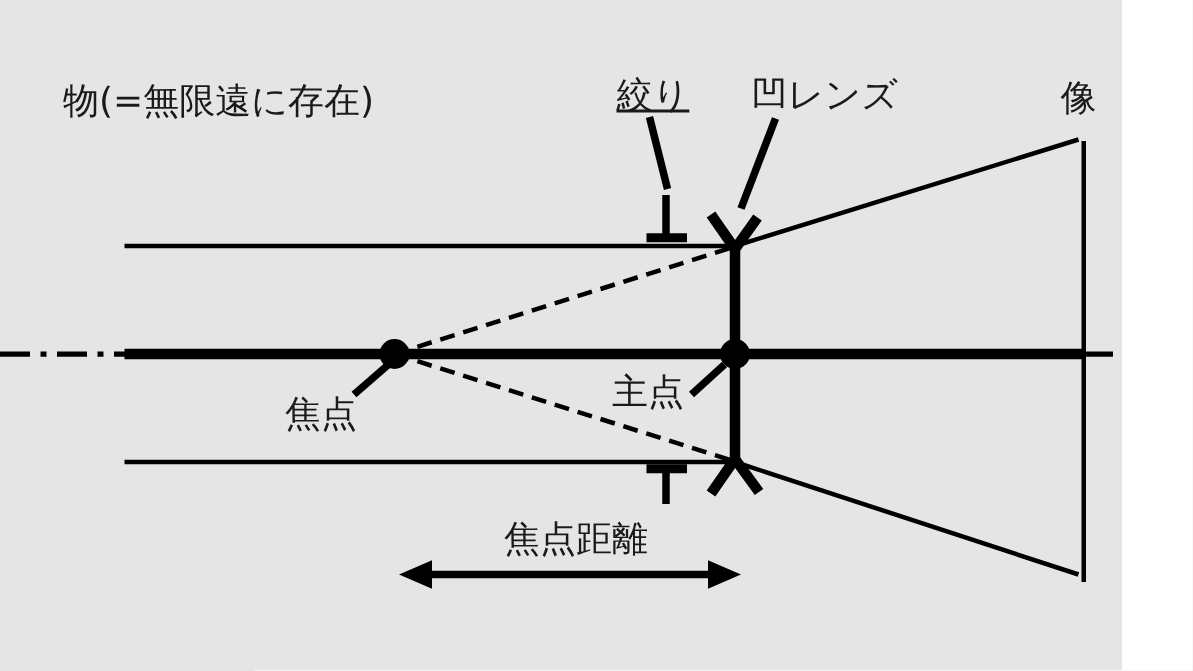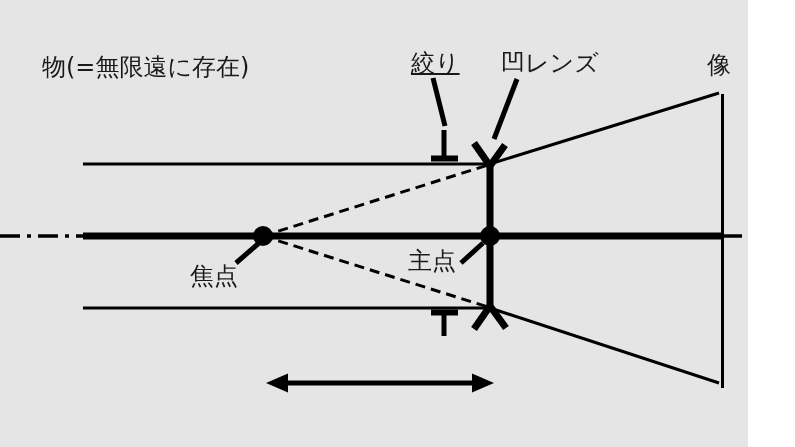--- a/index.html
+++ b/index.html
@@ -94,14 +94,15 @@
       <polygon class="filled" points="494,383 472,373.5 472,392.5"></polygon>
     </g>
   </svg>
 
   <div class="lbl" style="left:42px; top:54px;">物(=無限遠に存在)</div>
   <div class="lbl" style="left:411px; top:50px;text-decoration:underline;">絞り</div>
   <div class="lbl" style="left:501px; top:50px;">凹レンズ</div>
   <div class="lbl" style="left:707px; top:52px;">像</div>
   <div class="lbl" style="left:166px; top:263px;margin-left:24px;">焦点</div>
   <div class="lbl" style="left:408px; top:248px;">主点</div>
+  <div class="lbl" style="left:336px; top:346px;">焦点距離</div>
 
 </div>
 
 </body></html>

